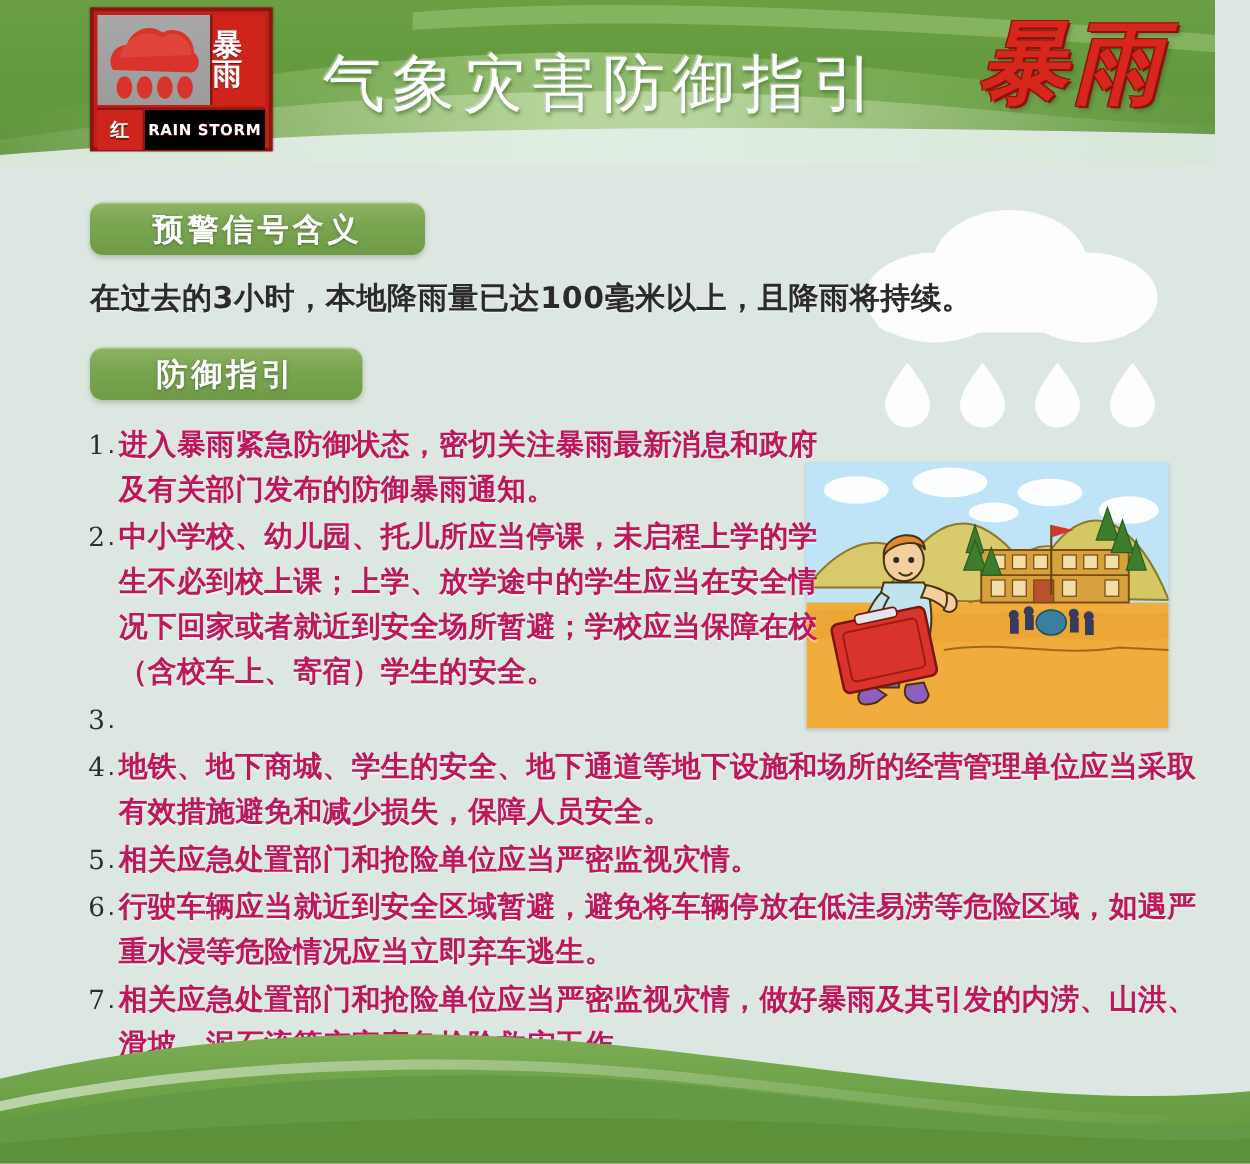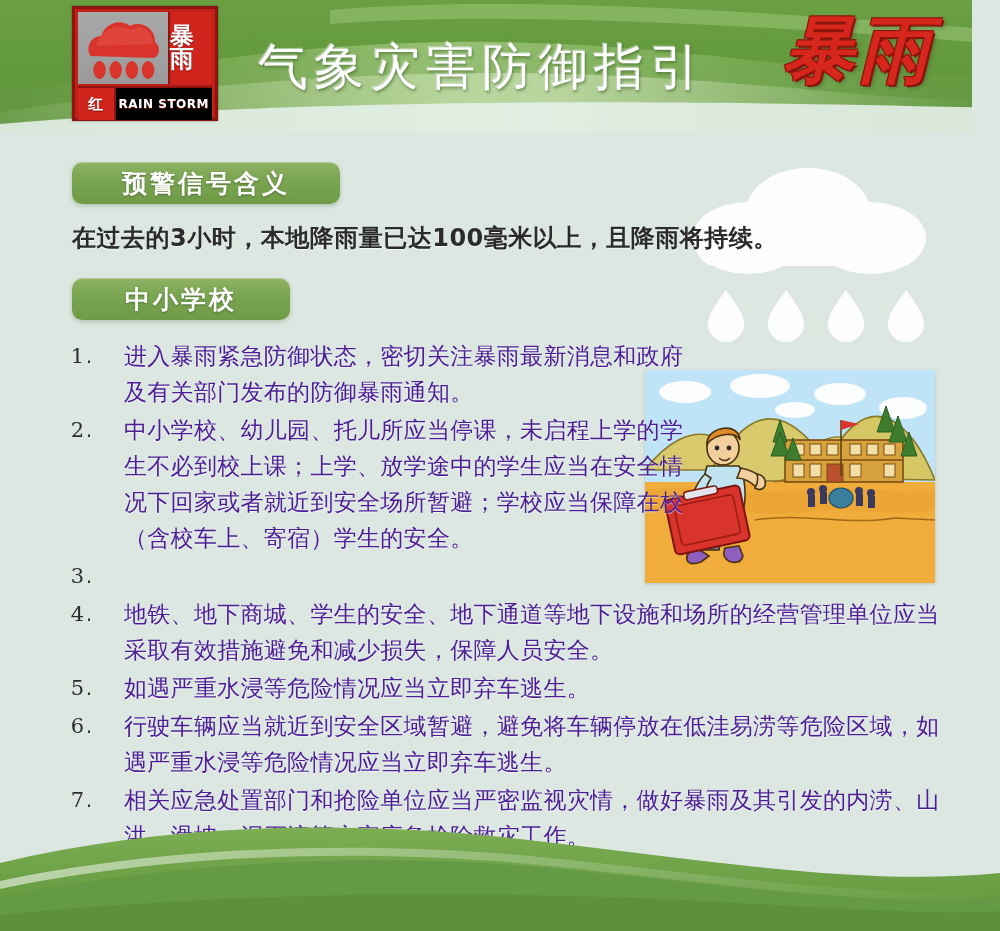--- a/index.html
+++ b/index.html
@@ -111,24 +111,23 @@
     margin-bottom:2px;
   }
   .g-num{
     width:26px; flex:0 0 26px; text-align:right;
     font-family:"DejaVu Serif","Liberation Serif",serif;
     font-size:21px; color:#2d2d2d; line-height:36px; padding-right:2px;
   }
   .g-dot{ width:9px; flex:0 0 9px; font-size:19px; color:#2d2d2d; line-height:36px; }
   .g-txt{
     flex:1;
-    font-size:23px; font-weight:normal; color:#4c1d95; line-height:36px;
+    font-size:23px; font-weight:bold; color:#be185d; line-height:36px;
     letter-spacing:.3px;
     text-shadow:0 1px 1px rgba(255,255,255,.6);
-    margin-left:29px;
   }
   .g-narrow .g-txt{ max-width:560px; }
 
   
   .illus{
     position:absolute; left:645px; top:238px; width:290px; height:213px;
     background:#bfe3f7;
     overflow:hidden;
     box-shadow:0 1px 3px rgba(0,0,0,.18);
   }
@@ -201,21 +200,21 @@
       <path d="M118,140 C130,156 136,166 136,174 a18,18 0 0 1 -36,0 C100,166 106,156 118,140 Z"></path>
       <path d="M178,140 C190,156 196,166 196,174 a18,18 0 0 1 -36,0 C160,166 166,156 178,140 Z"></path>
       <path d="M238,140 C250,156 256,166 256,174 a18,18 0 0 1 -36,0 C220,166 226,156 238,140 Z"></path>
     </g>
   </svg>
 
   <div class="pill" id="pill-1">预警信号含义</div>
 
   <div class="lead">在过去的3小时，本地降雨量已达100毫米以上，且降雨将持续。</div>
 
-  <div class="pill" id="pill-2">中小学校</div>
+  <div class="pill" id="pill-2">防御指引</div>
 
   <div class="illus">
     <svg viewBox="0 0 290 213" width="290" height="213" preserveAspectRatio="none">
       <rect x="0" y="0" width="290" height="213" fill="#bfe3f7"></rect>
       <g fill="#ffffff" opacity=".95">
         <ellipse cx="40" cy="22" rx="26" ry="11"></ellipse>
         <ellipse cx="115" cy="16" rx="30" ry="12"></ellipse>
         <ellipse cx="195" cy="24" rx="26" ry="11"></ellipse>
         <ellipse cx="258" cy="38" rx="24" ry="11"></ellipse>
         <ellipse cx="150" cy="40" rx="20" ry="8"></ellipse>
@@ -310,21 +309,21 @@
 
     <div class="g-item">
       <span class="g-num">4</span>
       <span class="g-dot">.</span>
       <span class="g-txt">地铁、地下商城、学生的安全、地下通道等地下设施和场所的经营管理单位应当采取有效措施避免和减少损失，保障人员安全。</span>
     </div>
 
     <div class="g-item">
       <span class="g-num">5</span>
       <span class="g-dot">.</span>
-      <span class="g-txt">如遇严重水浸等危险情况应当立即弃车逃生。</span>
+      <span class="g-txt">相关应急处置部门和抢险单位应当严密监视灾情。</span>
     </div>
 
     <div class="g-item">
       <span class="g-num">6</span>
       <span class="g-dot">.</span>
       <span class="g-txt">行驶车辆应当就近到安全区域暂避，避免将车辆停放在低洼易涝等危险区域，如遇严重水浸等危险情况应当立即弃车逃生。</span>
     </div>
 
     <div class="g-item">
       <span class="g-num">7</span>

